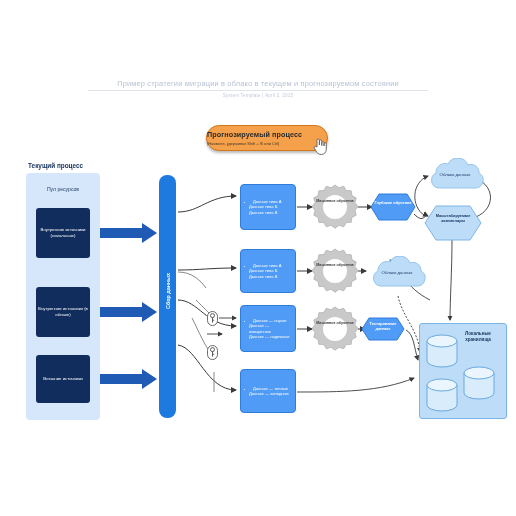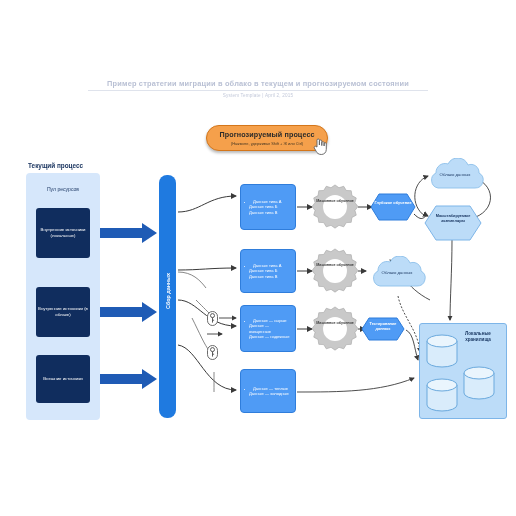--- a/index.html
+++ b/index.html
@@ -20,21 +20,21 @@
   }
 
   
   .doc-title {
     position: absolute;
     left: 88px;
     top: 79px;
     width: 340px;
     text-align: center;
     font-size: 7.4px;
-    font-weight: bold;
+    font-weight: normal;
     letter-spacing: .18px;
     color: #b9c0d4;
     white-space: nowrap;
   }
   .title-rule {
     position: absolute;
     left: 88px;
     top: 90px;
     width: 340px;
     height: 1px;
@@ -58,21 +58,20 @@
     left: 206px;
     top: 125px;
     width: 122px;
     height: 26px;
     background: #f5a04b;
     border: 1.6px solid #d4761a;
     border-radius: 13px;
     box-shadow: 0 2px 3px rgba(0,0,0,.28);
     display: flex;
     flex-direction: column;
-    align-items: center;
     justify-content: center;
     box-sizing: border-box;
   }
   .callout-title {
     font-size: 7.2px;
     font-weight: bold;
     color: #2a2a2a;
     letter-spacing: .1px;
     white-space: nowrap;
   }

